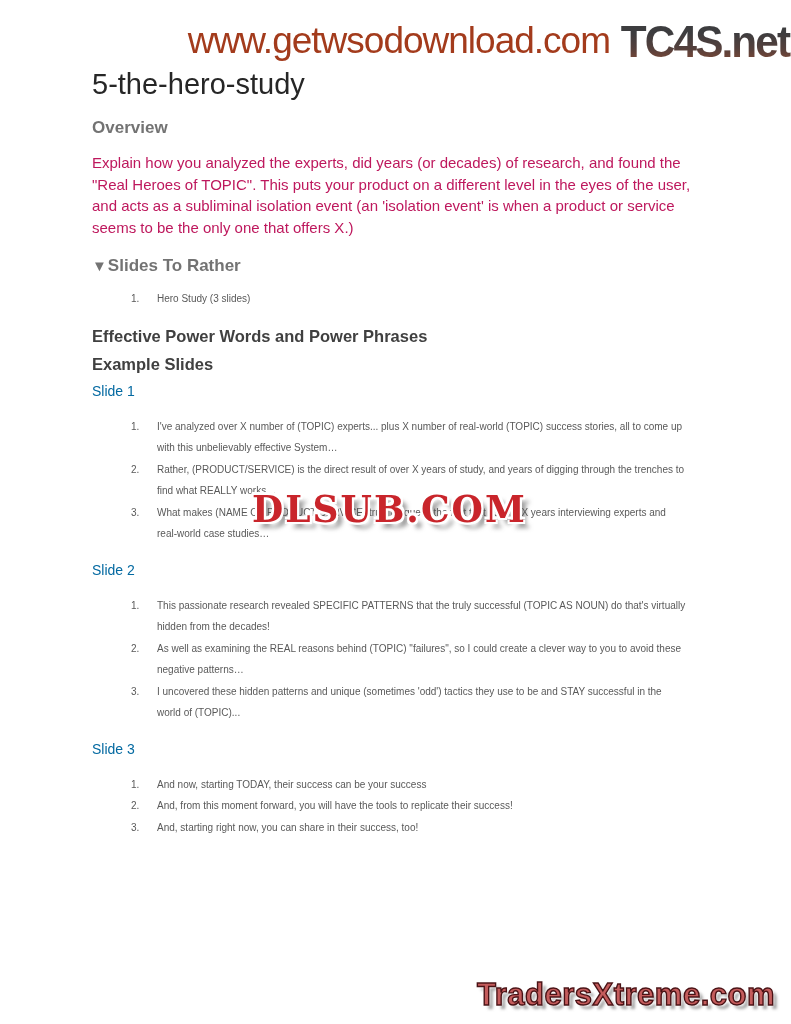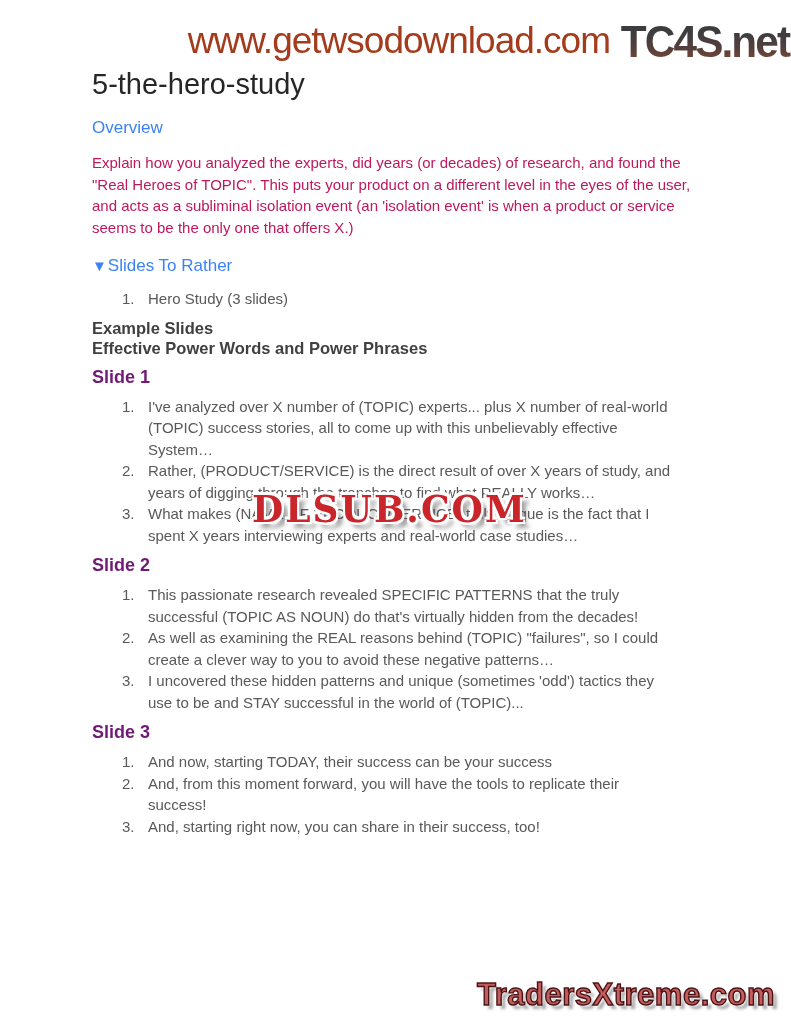--- a/index.html
+++ b/index.html
@@ -49,39 +49,39 @@
   .doc-title {
     margin:16px 0 0;
     font-size:29px;
     font-weight:normal;
     color:#262626;
     letter-spacing:0;
   }
   .h-blue {
     margin:17px 0 0;
     font-size:17px;
-    font-weight:normal;
-    color:#3b82f6;
+    font-weight:bold;
+    color:#737373;
   }
   .h-blue .tri { font-size:15px; margin-right:1px; }
   .overview-body {
     margin:14px 0 0;
     font-size:15px;
     line-height:21.5px;
     color:#be185d;
     width:614px;
   }
   .h-slides { margin:18px 0 0; cursor:pointer; }
 
   ol.num {
     list-style:none;
     counter-reset:n;
-    margin:8px;
+    margin:17px;
     padding:0 0 0 48px;
-    font-size:15px;
+    font-size:10px;
     line-height:21.5px;
     color:#595959;
   }
   ol.num li { counter-increment:n; position:relative; }
   ol.num li::before {
     content:counter(n) ".";
     position:absolute;
     left:-26px;
   }
   ol.single { margin-top:12px; }
@@ -89,23 +89,23 @@
 
   .h-bold {
     font-size:16.5px;
     font-weight:bold;
     color:#404040;
   }
   .h-power    { margin:1px 0 0; }
   .h-examples { margin:9px 0 0; }
   .slide-label {
     margin:9px 0 3px;
-    font-size:18px;
-    font-weight:bold;
-    color:#701a75;
+    font-size:14px;
+    font-weight:normal;
+    color:#0369a1;
   }
 
   
   .dlsub {
     position:absolute;
     left:252px;
     top:487px;
     z-index:5;
     font-family:"DejaVu Serif", serif;
     font-weight:bold;
@@ -150,23 +150,23 @@
   <h2 class="h-blue">Overview</h2>
 
   <p class="overview-body">Explain how you analyzed the experts, did years (or decades) of research, and found the "Real Heroes of TOPIC". This puts your product on a different level in the eyes of the user, and acts as a subliminal isolation event (an 'isolation event' is when a product or service seems to be the only one that offers X.)</p>
 
   <h2 class="h-blue h-slides"><span class="tri">▼</span><span>Slides To Rather</span></h2>
 
   <ol class="num single">
     <li>Hero Study (3 slides)</li>
   </ol>
 
+  <h3 class="h-bold h-power">Effective Power Words and Power Phrases</h3>
+
   <h3 class="h-bold h-examples">Example Slides</h3>
-
-  <h3 class="h-bold h-power">Effective Power Words and Power Phrases</h3>
 
   <h4 class="slide-label">Slide 1</h4>
   <ol class="num items">
     <li>I've analyzed over X number of (TOPIC) experts... plus X number of real-world (TOPIC) success stories, all to come up with this unbelievably effective System…</li>
     <li>Rather, (PRODUCT/SERVICE) is the direct result of over X years of study, and years of digging through the trenches to find what REALLY works…</li>
     <li>What makes (NAME OF PRODUCT/SERVICE) truly unique is the fact that I spent X years interviewing experts and real-world case studies…</li>
   </ol>
 
   <h4 class="slide-label">Slide 2</h4>
   <ol class="num items">

